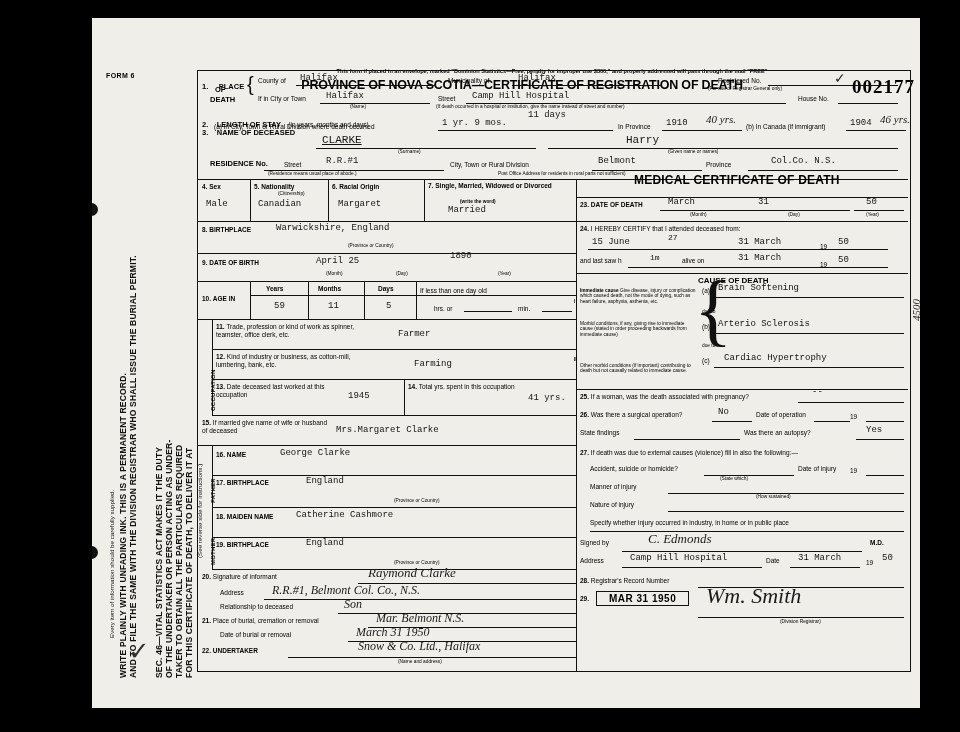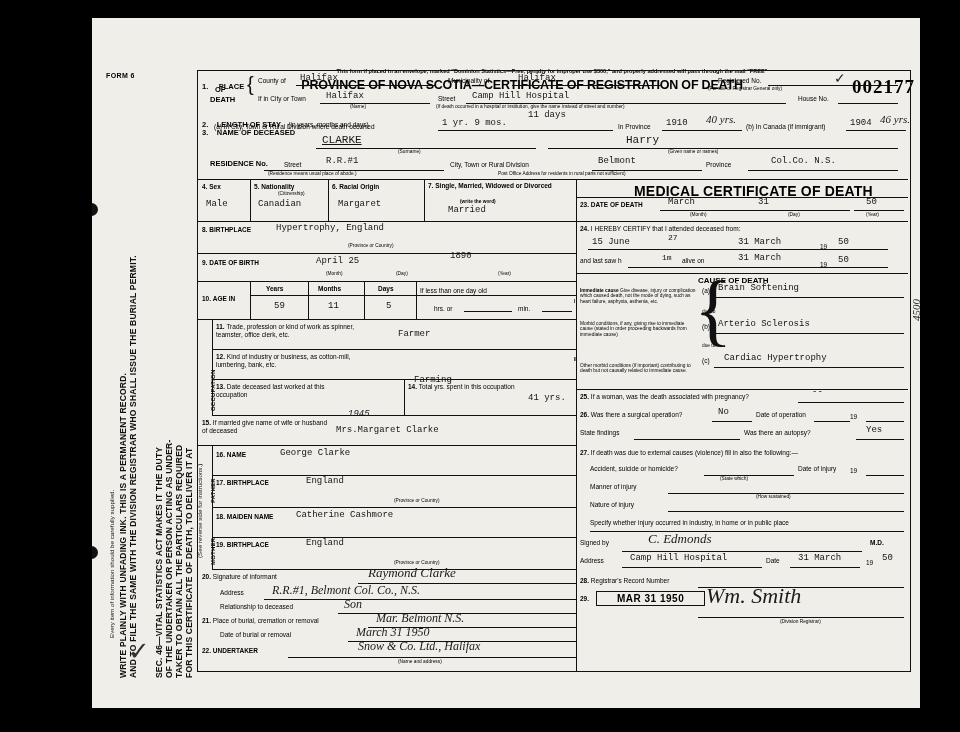--- a/index.html
+++ b/index.html
@@ -30,21 +30,21 @@
   .hr{position:absolute;background:#111;height:1px;}
   .vr{position:absolute;background:#111;width:1px;}
 
   .cell{position:absolute;}
   .num{font-weight:bold;}
   .hw{font-family:"Liberation Mono",monospace;font-size:9px;color:#141414;}
   .hw.s{font-size:8px;}
   .hw.l{font-size:11px;}
   .script{font-family:"Liberation Serif",serif;font-style:italic;font-size:11px;color:#1a1a1a;}
   .stamp{font-family:"Liberation Sans",sans-serif;font-weight:bold;font-size:10px;
-         border:1.6px solid #111;padding:1px 20px;display:inline-block;letter-spacing:.5px;}
+         border:1.6px solid #111;padding:1px 12px;display:inline-block;letter-spacing:.5px;}
   .bigno{font-family:"Liberation Serif",serif;font-weight:bold;font-size:19px;letter-spacing:1px;}
 </style>
 </head>
 <body>
 
 <div id="page">
 
   <div id="sheet">
 
     <div class="punch" style="left:-7px;top:185px;"></div>
@@ -162,21 +162,21 @@
 
       <div class="cell sm" style="left:134px;top:112px;"><span class="num">6.</span> <span class="bold">Racial Origin</span></div>
       <div class="cell hw" style="left:140px;top:128px;">Margaret</div>
 
       <div class="cell sm" style="left:230px;top:111px;width:146px;line-height:7px;"><span class="num">7.</span> <span class="bold">Single, Married, Widowed or Divorced</span></div>
       <div class="cell xtiny bold" style="left:262px;top:128px;">(write the word)</div>
       <div class="cell hw" style="left:250px;top:134px;">Married</div>
 
       <div class="hr" style="left:0;top:182px;width:378px;"></div>
       <div class="cell sm" style="left:4px;top:155px;"><span class="num">8.</span> <span class="bold">BIRTHPLACE</span></div>
-      <div class="cell hw" style="left:78px;top:152px;">Hypertrophy, England</div>
+      <div class="cell hw" style="left:78px;top:152px;">Warwickshire, England</div>
       <div class="cell xtiny" style="left:150px;top:172px;">(Province or Country)</div>
 
       <div class="hr" style="left:0;top:210px;width:378px;"></div>
       <div class="cell sm" style="left:4px;top:188px;"><span class="num">9.</span> <span class="bold">DATE OF BIRTH</span></div>
       <div class="cell hw" style="left:118px;top:185px;">April 25</div>
       <div class="cell hw" style="left:252px;top:180px;">1890</div>
       <div class="cell xtiny" style="left:128px;top:200px;">(Month)</div>
       <div class="cell xtiny" style="left:198px;top:200px;">(Day)</div>
       <div class="cell xtiny" style="left:300px;top:200px;">(Year)</div>
 
@@ -207,29 +207,29 @@
         <span class="num">11.</span>
         <span>Trade, profession or kind of work as spinner, teamster, office clerk, etc.</span>
       </div>
       <div class="cell hw" style="left:200px;top:258px;">Farmer</div>
 
       <div class="hr" style="left:14px;top:308px;width:364px;"></div>
       <div class="cell sm" style="left:18px;top:282px;width:160px;line-height:7.5px;">
         <span class="num">12.</span>
         <span>Kind of industry or business, as cotton-mill, lumbering, bank, etc.</span>
       </div>
-      <div class="cell hw" style="left:216px;top:288px;margin-top:16px;">Farming</div>
+      <div class="cell hw" style="left:216px;top:288px;">Farming</div>
 
       <div class="hr" style="left:14px;top:344px;width:364px;"></div>
       <div class="vr" style="left:206px;top:308px;height:36px;"></div>
       <div class="cell sm" style="left:18px;top:312px;width:130px;line-height:7.5px;">
         <span class="num">13.</span>
         <span>Date deceased last worked at this occupation</span>
       </div>
-      <div class="cell hw" style="left:150px;top:338px;font-style:italic;">1945</div>
+      <div class="cell hw" style="left:150px;top:320px;">1945</div>
       <div class="cell sm" style="left:210px;top:312px;width:140px;line-height:7.5px;">
         <span class="num">14.</span>
         <span>Total yrs. spent in this occupation</span>
       </div>
       <div class="cell hw" style="left:330px;top:322px;">41 yrs.</div>
 
       <div class="hr" style="left:0;top:374px;width:378px;"></div>
       <div class="cell sm" style="left:4px;top:348px;width:130px;line-height:7.5px;">
         <span class="num">15.</span>
         <span>If married give name of wife or husband of deceased</span>
@@ -271,21 +271,21 @@
       <div class="hr" style="left:170px;top:556px;width:208px;"></div>
       <div class="cell sm" style="left:22px;top:560px;">Date of burial or removal</div>
       <div class="cell script" style="left:158px;top:554px;font-size:12px;">March 31 1950</div>
       <div class="hr" style="left:150px;top:570px;width:228px;"></div>
 
       <div class="cell sm" style="left:4px;top:576px;"><span class="num">22.</span> <span class="bold">UNDERTAKER</span></div>
       <div class="cell script" style="left:160px;top:568px;font-size:12px;">Snow &amp; Co. Ltd., Halifax</div>
       <div class="hr" style="left:90px;top:586px;width:288px;"></div>
       <div class="cell xtiny" style="left:200px;top:588px;">(Name and address)</div>
 
-      <div class="cell bold" style="left:436px;top:112px;font-size:14px;letter-spacing:.2px;">MEDICAL CERTIFICATE OF DEATH</div>
+      <div class="cell bold" style="left:436px;top:102px;font-size:12px;letter-spacing:.2px;">MEDICAL CERTIFICATE OF DEATH</div>
       <div class="hr" style="left:378px;top:126px;width:332px;"></div>
 
       <div class="cell sm" style="left:382px;top:130px;"><span class="num">23.</span> <span class="bold">DATE OF DEATH</span></div>
       <div class="cell hw" style="left:470px;top:126px;">March</div>
       <div class="cell hw" style="left:560px;top:126px;">31</div>
       <div class="cell hw" style="left:668px;top:126px;">50</div>
       <div class="hr" style="left:462px;top:139px;width:100px;"></div>
       <div class="hr" style="left:556px;top:139px;width:96px;"></div>
       <div class="hr" style="left:656px;top:139px;width:50px;"></div>
       <div class="cell xtiny" style="left:492px;top:141px;">(Month)</div>
@@ -295,21 +295,21 @@
 
       <div class="cell sm" style="left:382px;top:154px;"><span class="num">24.</span> <span>I HEREBY CERTIFY that I attended deceased from:</span></div>
       <div class="cell hw" style="left:394px;top:166px;">15 June</div>
       <div class="cell hw s" style="left:470px;top:162px;">27</div>
       <div class="cell hw" style="left:540px;top:166px;">31 March</div>
       <div class="cell sm" style="left:622px;top:172px;">19</div>
       <div class="cell hw" style="left:640px;top:166px;">50</div>
       <div class="hr" style="left:390px;top:178px;width:300px;"></div>
 
       <div class="cell sm" style="left:382px;top:186px;">and last saw h</div>
-      <div class="cell hw s" style="left:464px;top:182px;">1m</div>
+      <div class="cell hw s" style="left:452px;top:182px;">1m</div>
       <div class="cell sm" style="left:484px;top:186px;">alive on</div>
       <div class="cell hw" style="left:540px;top:182px;">31 March</div>
       <div class="cell sm" style="left:622px;top:190px;">19</div>
       <div class="cell hw" style="left:640px;top:184px;">50</div>
       <div class="hr" style="left:430px;top:196px;width:260px;"></div>
       <div class="hr" style="left:378px;top:202px;width:332px;"></div>
 
       <div class="cell bold" style="left:500px;top:205px;font-size:8px;">CAUSE OF DEATH</div>
 
       <div class="cell xtiny" style="left:382px;top:217px;width:118px;line-height:5.4px;">

